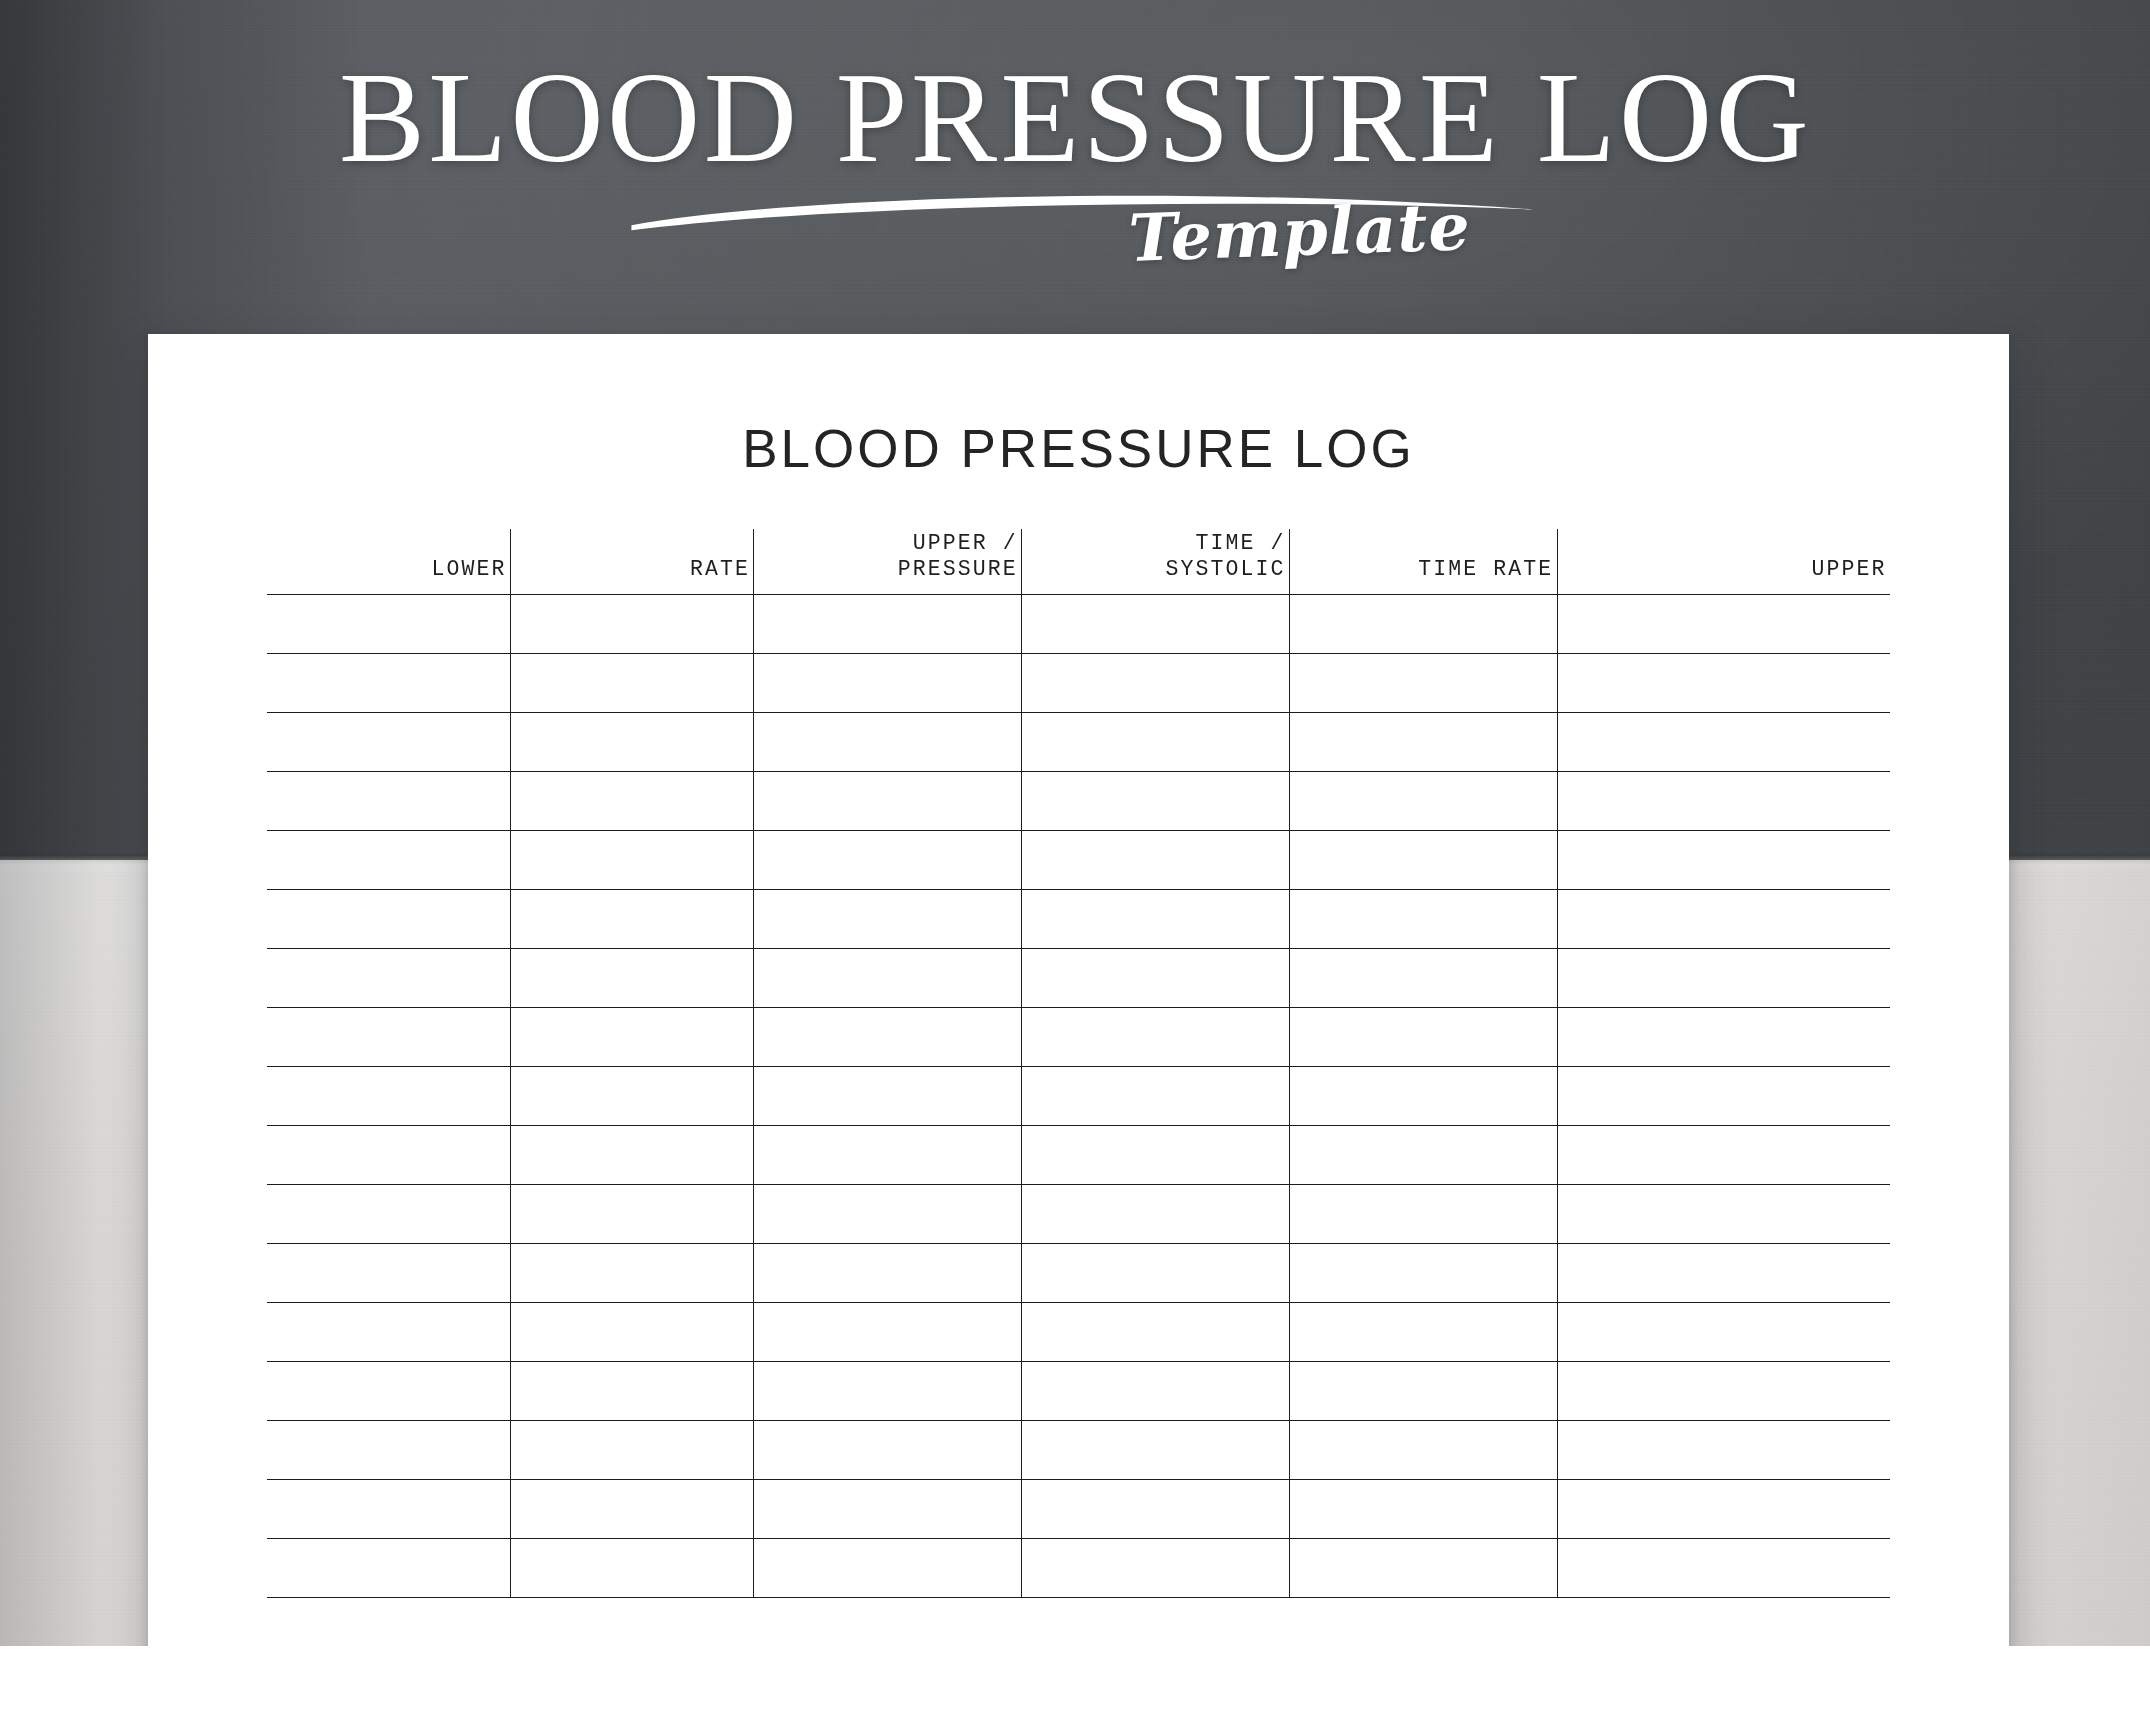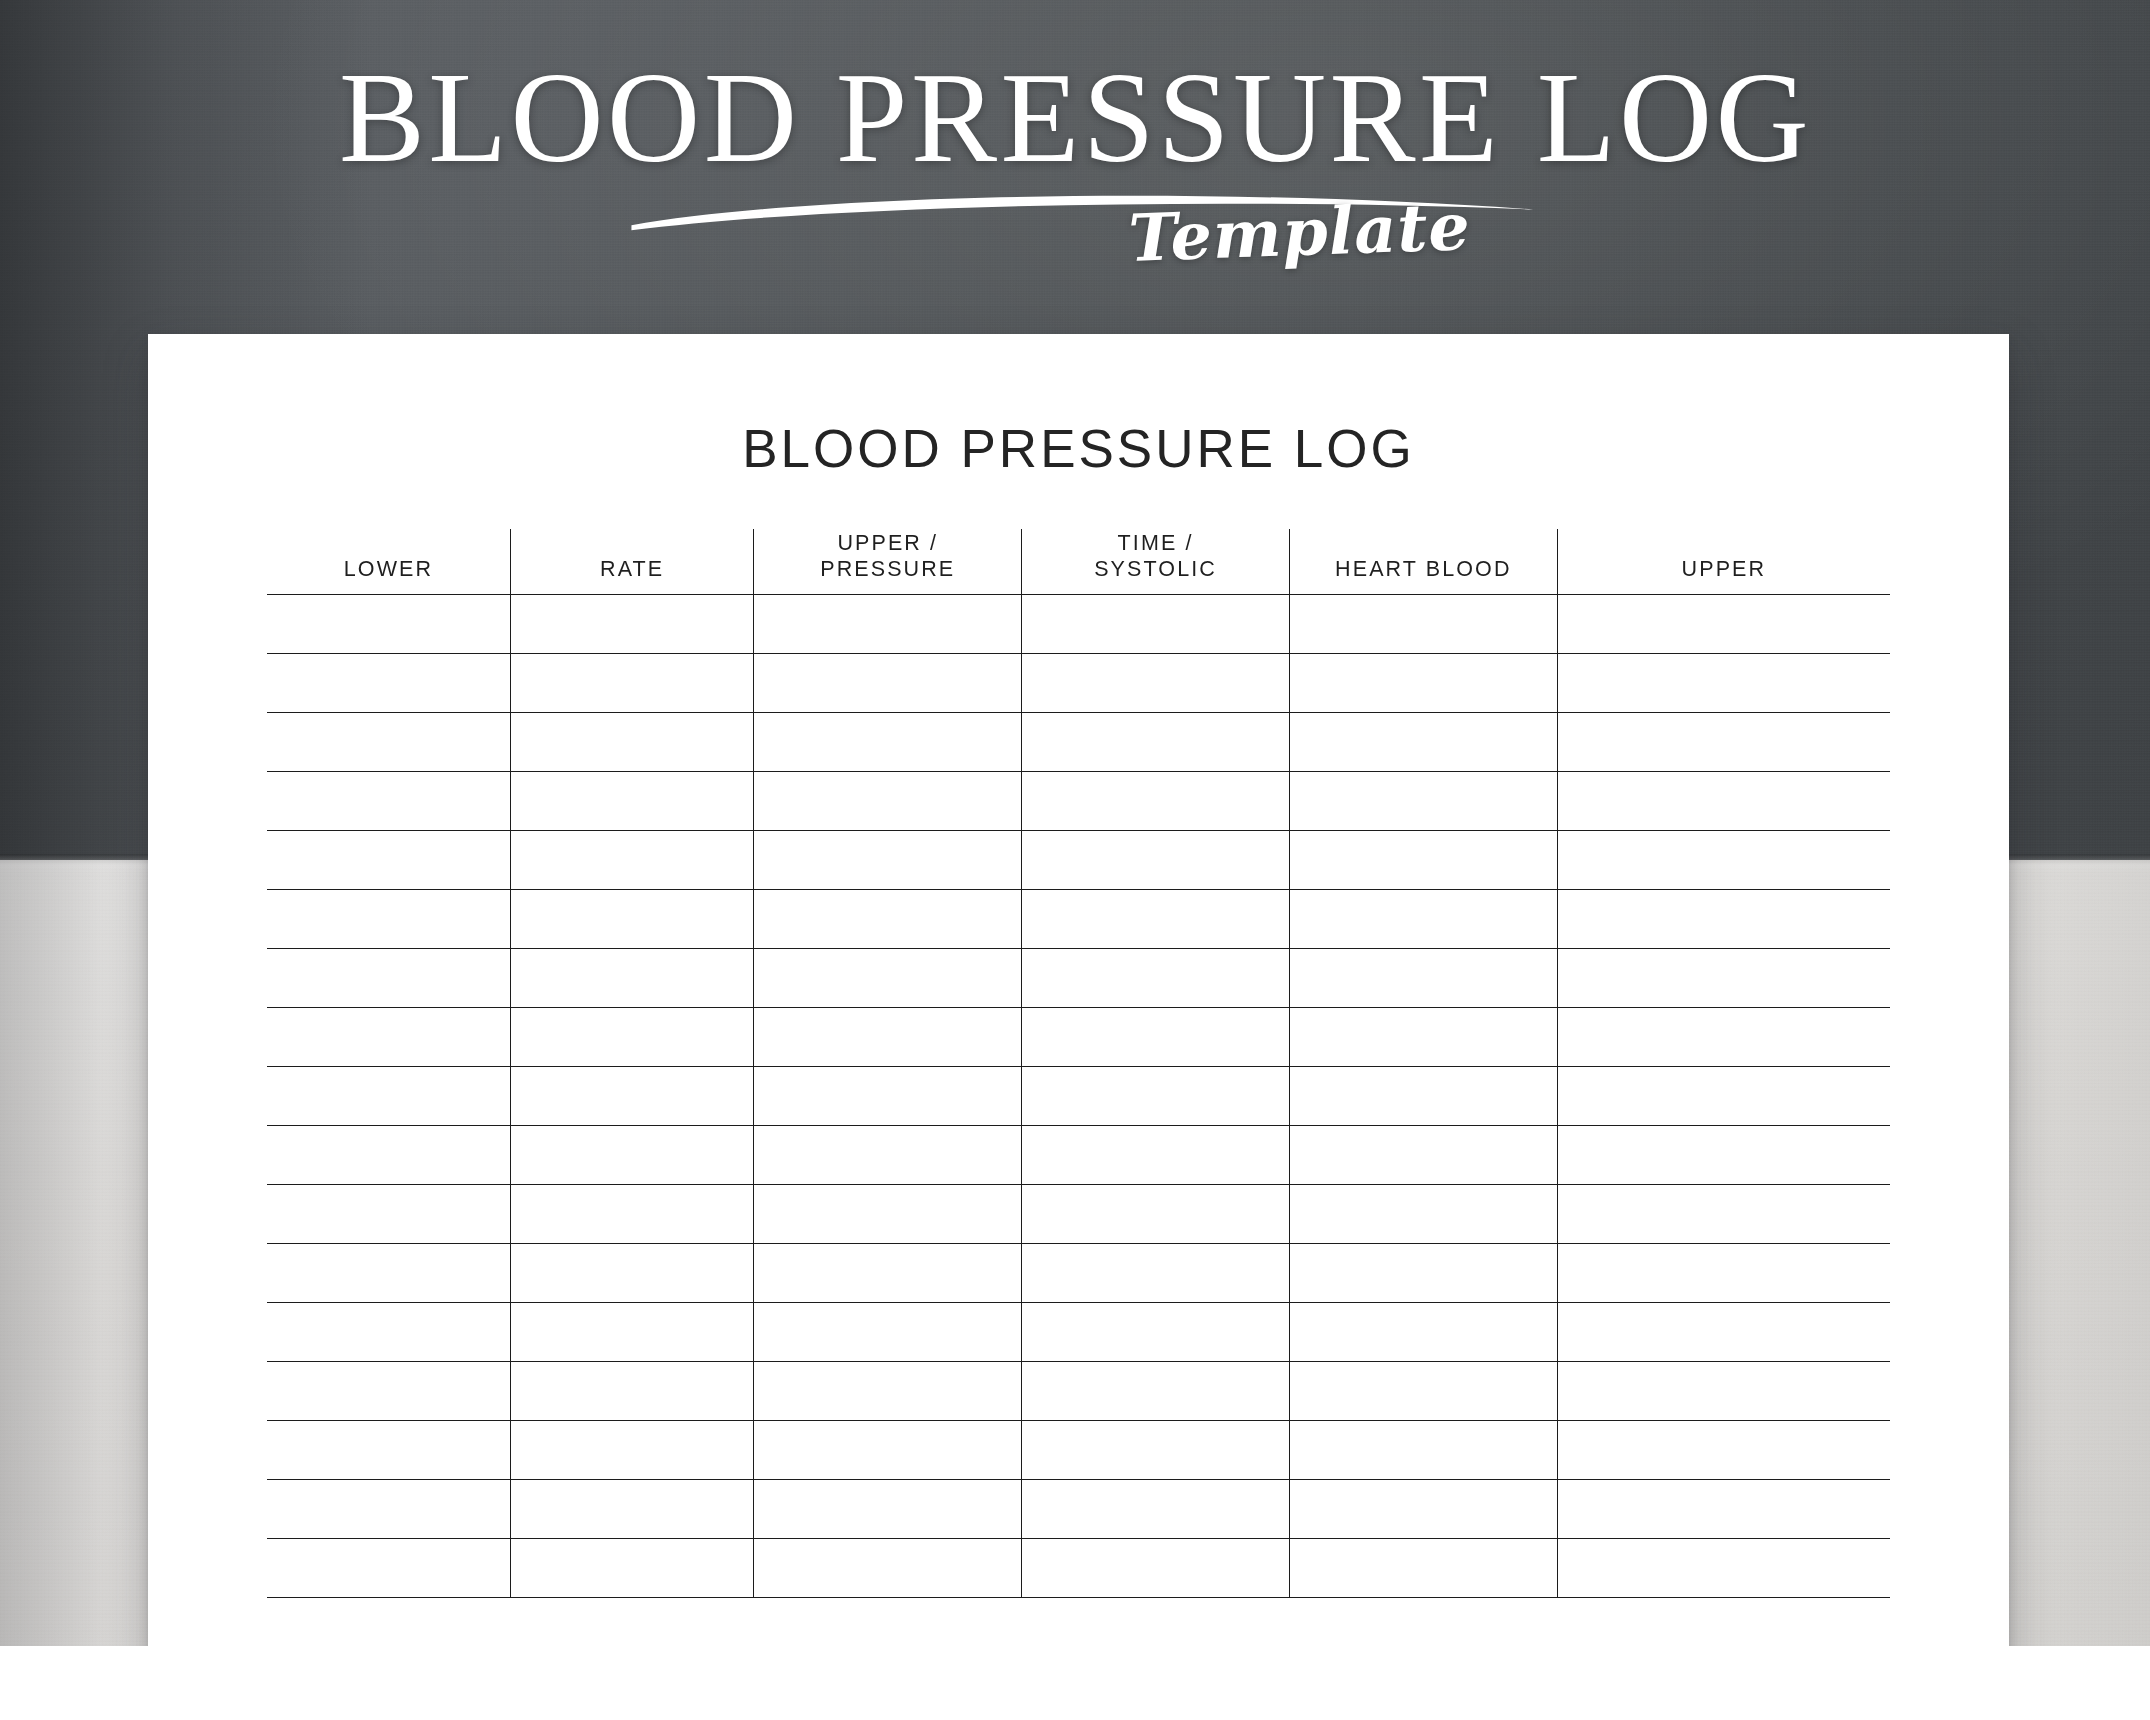--- a/index.html
+++ b/index.html
@@ -174,26 +174,26 @@
     table-layout: fixed;
   }
   table.bp-table col.c-date    { width: 15.0%; }
   table.bp-table col.c-time    { width: 15.0%; }
   table.bp-table col.c-upper   { width: 16.5%; }
   table.bp-table col.c-lower   { width: 16.5%; }
   table.bp-table col.c-hr      { width: 16.5%; }
   table.bp-table col.c-notes   { width: 20.5%; }
 
   table.bp-table th {
-    font-family: Liberation Sans, sans-serif;
+    font-family: Liberation Mono, monospace;
     font-weight: 400;
     font-size: 21.5px;
     letter-spacing: 2.1px;
     color: #1f1f1f;
-    text-align: center;
+    text-align: right;
     vertical-align: bottom;
     padding: 0 3.4px 12px 3.4px;
     height: 53px;
     border-bottom: 1.7px solid #1c1c1c;
     border-right: 1.7px solid #1c1c1c;
     line-height: 1.22;
   }
   table.bp-table th:last-child { border-right: none; }
 
   table.bp-table td {
@@ -250,21 +250,21 @@
             <th>LOWER</th>
             <th>RATE</th>
             <th>
               <span class="hdr-two-line">UPPER /</span>
               <span class="hdr-two-line">PRESSURE</span>
             </th>
             <th>
               <span class="hdr-two-line">TIME /</span>
               <span class="hdr-two-line">SYSTOLIC</span>
             </th>
-            <th>HEART BLOOD</th>
+            <th>TIME RATE</th>
             <th>UPPER</th>
           </tr>
         </thead>
         <tbody id="log-rows">
             <tr>
               <td></td>
               <td></td>
               <td></td>
               <td></td>
               <td></td>

